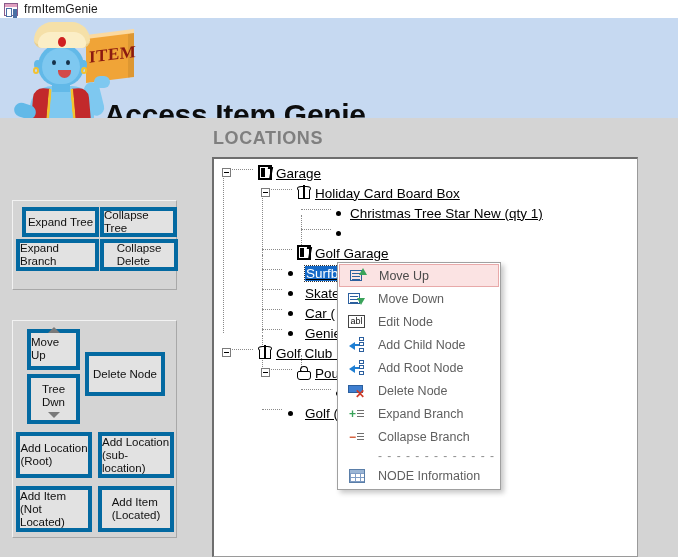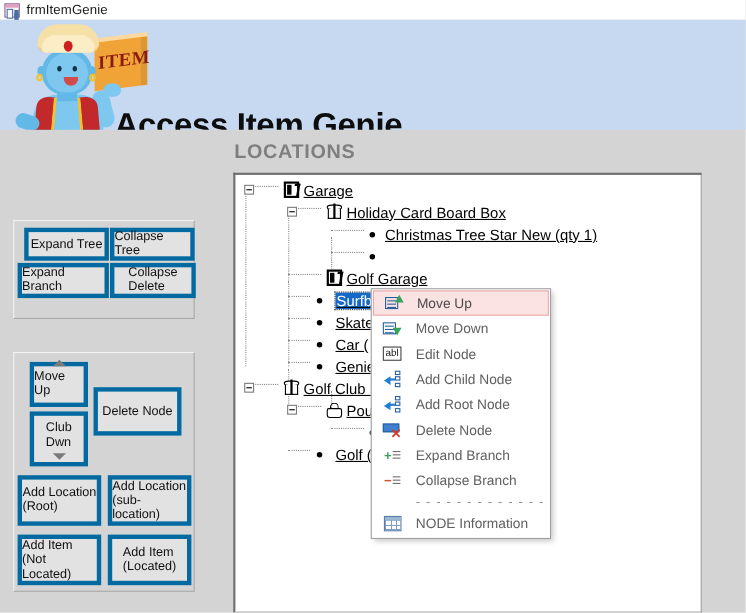--- a/index.html
+++ b/index.html
@@ -524,21 +524,21 @@
   <div class="btn" id="btn-collapse-tree">Collapse Tree</div>
   <div class="btn" id="btn-expand-branch">Expand Branch</div>
   <div class="btn" id="btn-collapse-branch">Collapse
 Delete</div>
 
   <div class="btn" id="btn-move-up">
     <span class="tri-up"></span>
     <span>Move Up</span>
   </div>
   <div class="btn" id="btn-move-dwn">
-    <span>Club
+    <span>Tree
 Dwn</span>
     <span class="tri-down"></span>
   </div>
   <div class="btn" id="btn-delete-node">Delete Node</div>
   <div class="btn" id="btn-add-loc-root">Add Location
 (Root)</div>
   <div class="btn" id="btn-add-loc-sub">Add Location
 (sub-location)</div>
   <div class="btn" id="btn-add-item-nl">Add Item
 (Not Located)</div>

